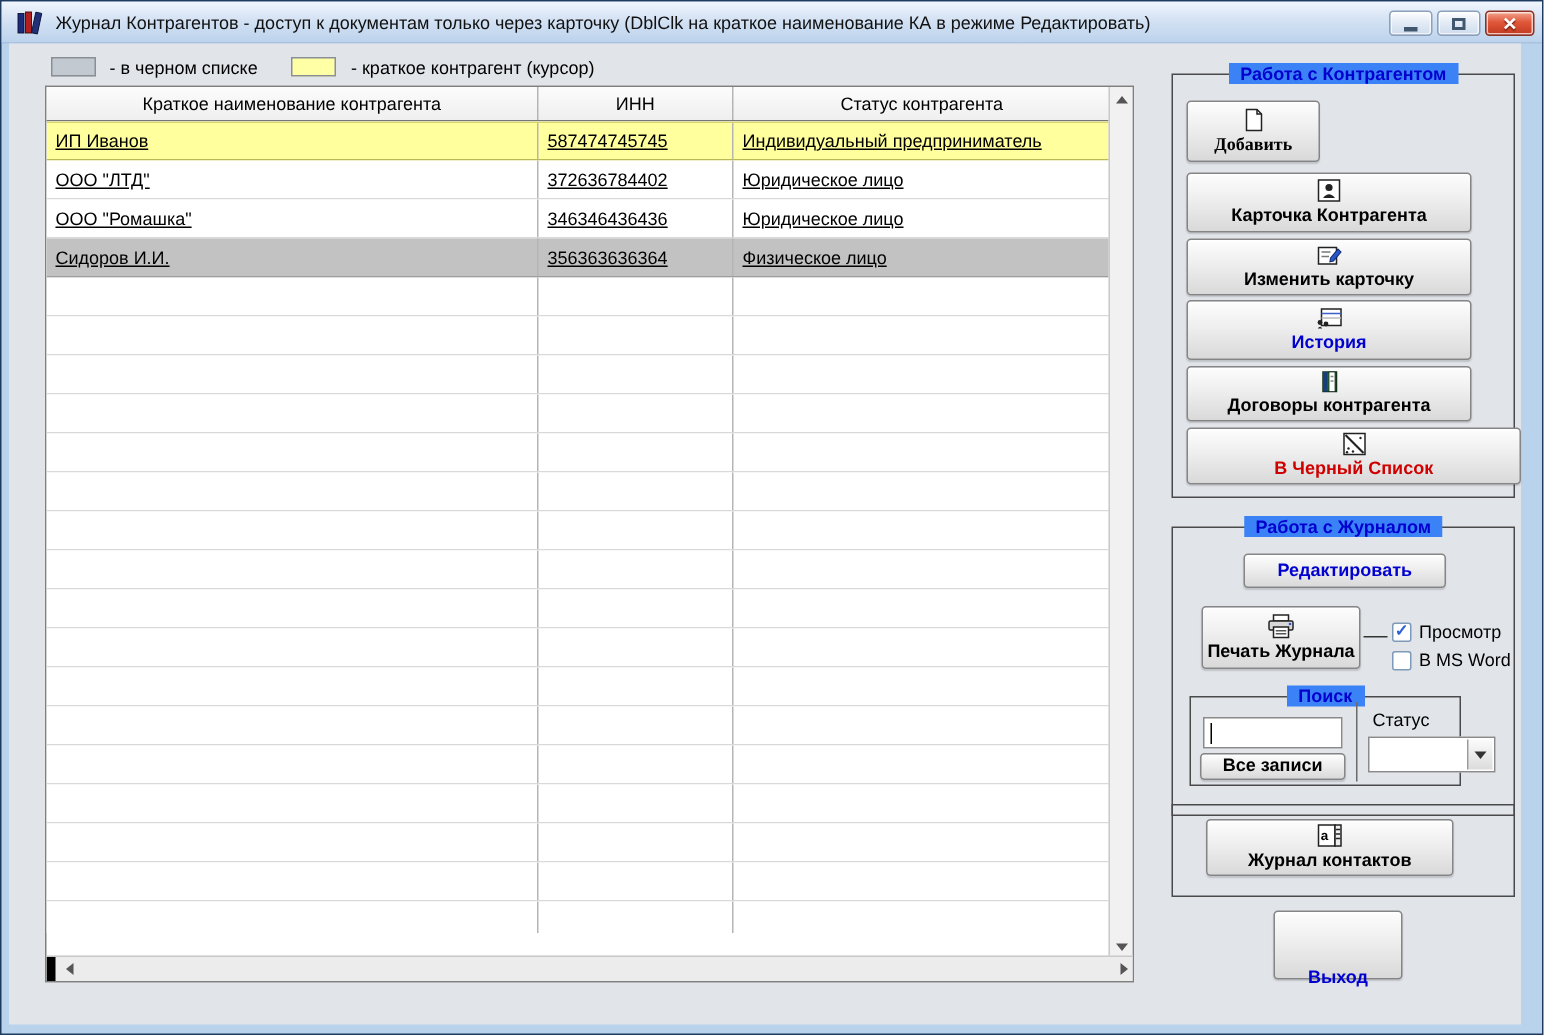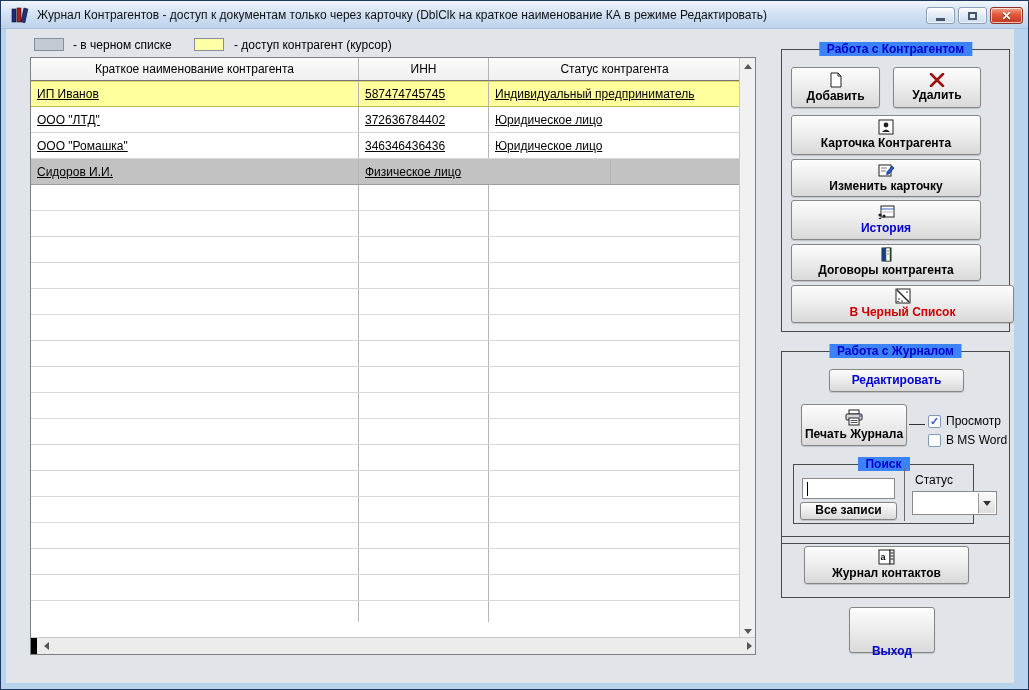--- a/index.html
+++ b/index.html
@@ -151,21 +151,21 @@
           <span class="ico-close">✕</span>
         </div>
     </div>
   </div>
 
   <div class="client">
 
     <div class="legend-swatch" style="left:28px; top:9px; background:#c3c9d0;"></div>
     <span class="legend-label" style="left:67px; top:9px;">- в черном списке</span>
     <div class="legend-swatch" style="left:188px; top:9px; background:#ffffa6;"></div>
-    <span class="legend-label" style="left:228px; top:9px;">- доступ контрагент (курсор)</span>
+    <span class="legend-label" style="left:228px; top:9px;">- краткое контрагент (курсор)</span>
 
     <div class="grid">
       <div class="grid-inner">
         <div class="ghead">
           <div class="hcell c1">Краткое наименование контрагента</div>
           <div class="hcell c2">ИНН</div>
           <div class="hcell c3">Статус контрагента</div>
         </div>
         <div class="gbody">
           <div class="grow current">
@@ -178,20 +178,21 @@
             <div class="cell c2">372636784402</div>
             <div class="cell c3">Юридическое лицо</div>
           </div>
           <div class="grow">
             <div class="cell c1">ООО "Ромашка"</div>
             <div class="cell c2">346346436436</div>
             <div class="cell c3">Юридическое лицо</div>
           </div>
           <div class="grow blacklist">
             <div class="cell c1">Сидоров И.И.</div>
+            <div class="cell c2">356363636364</div>
             <div class="cell c3">Физическое лицо</div>
           </div>
           <div id="empty-rows">
               <div class="grow">
                 <div class="cell c1"></div>
                 <div class="cell c2"></div>
                 <div class="cell c3"></div>
               </div>
               <div class="grow">
                 <div class="cell c1"></div>
@@ -291,34 +292,28 @@
           </div>
         <div class="arr" style="right:0;">
             <span class="tri-right"></span>
           </div>
       </div>
     </div>
 
     <div class="group" style="left:775px; top:20px; width:229px; height:283px;">
       <span class="group-title">Работа с Контрагентом</span>
 
-      <div class="btn" style="left:9px; top:17px; width:89px; height:41px;">
+      <div class="btn" style="left:9px; top:17px; width:89px; height:41px;font-family:Liberation Serif, serif;">
         <svg width="16" height="16" viewBox="0 0 16 16">
           <path d="M3 1 h7 l3 3 v11 h-10 z" fill="#fff" stroke="#222" stroke-width="1"></path>
           <path d="M10 1 v3 h3" fill="none" stroke="#222" stroke-width="1"></path>
         </svg>
         <span class="blab">Добавить</span>
       </div>
 
-      <div class="btn" style="left:111px; top:17px; width:88px; height:41px;">
-        <svg width="16" height="14" viewBox="0 0 16 14">
-          <path d="M2 1 L14 13 M14 1 L2 13" stroke="#a01010" stroke-width="2.6" stroke-linecap="round"></path>
-        </svg>
-        <span class="blab">Удалить</span>
-      </div>
 
       <div class="btn" style="left:9px; top:65px; width:190px; height:40px;">
         <svg width="16" height="16" viewBox="0 0 16 16">
           <rect x="1" y="1" width="14" height="14" fill="#fff" stroke="#222"></rect>
           <circle cx="8" cy="6" r="2.4" fill="#222"></circle>
           <path d="M4 13 q4 -5 8 0 z" fill="#222"></path>
         </svg>
         <span class="blab">Карточка Контрагента</span>
       </div>
 

